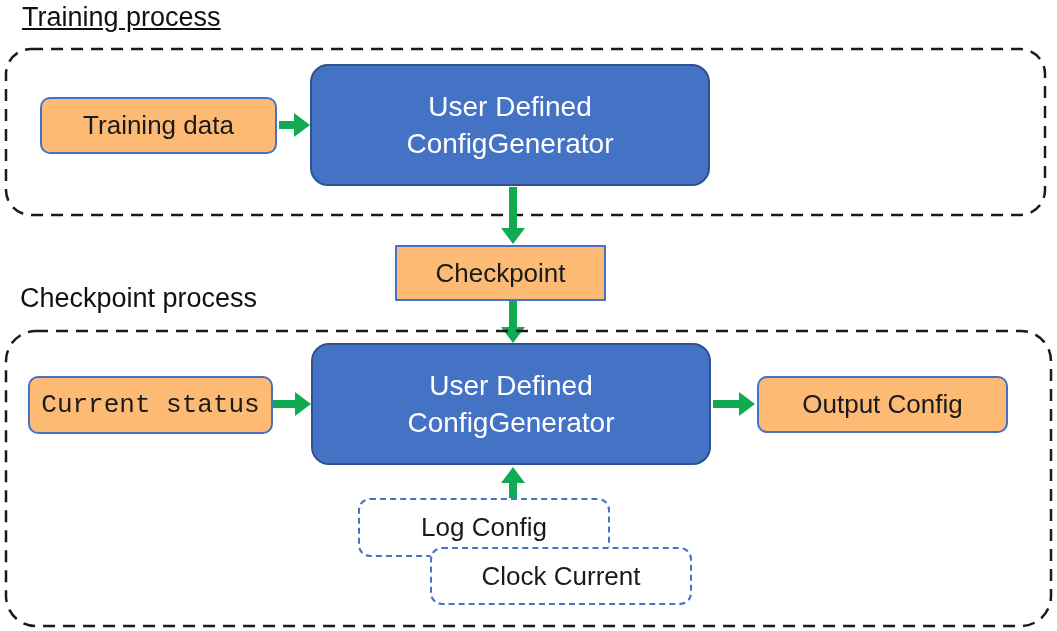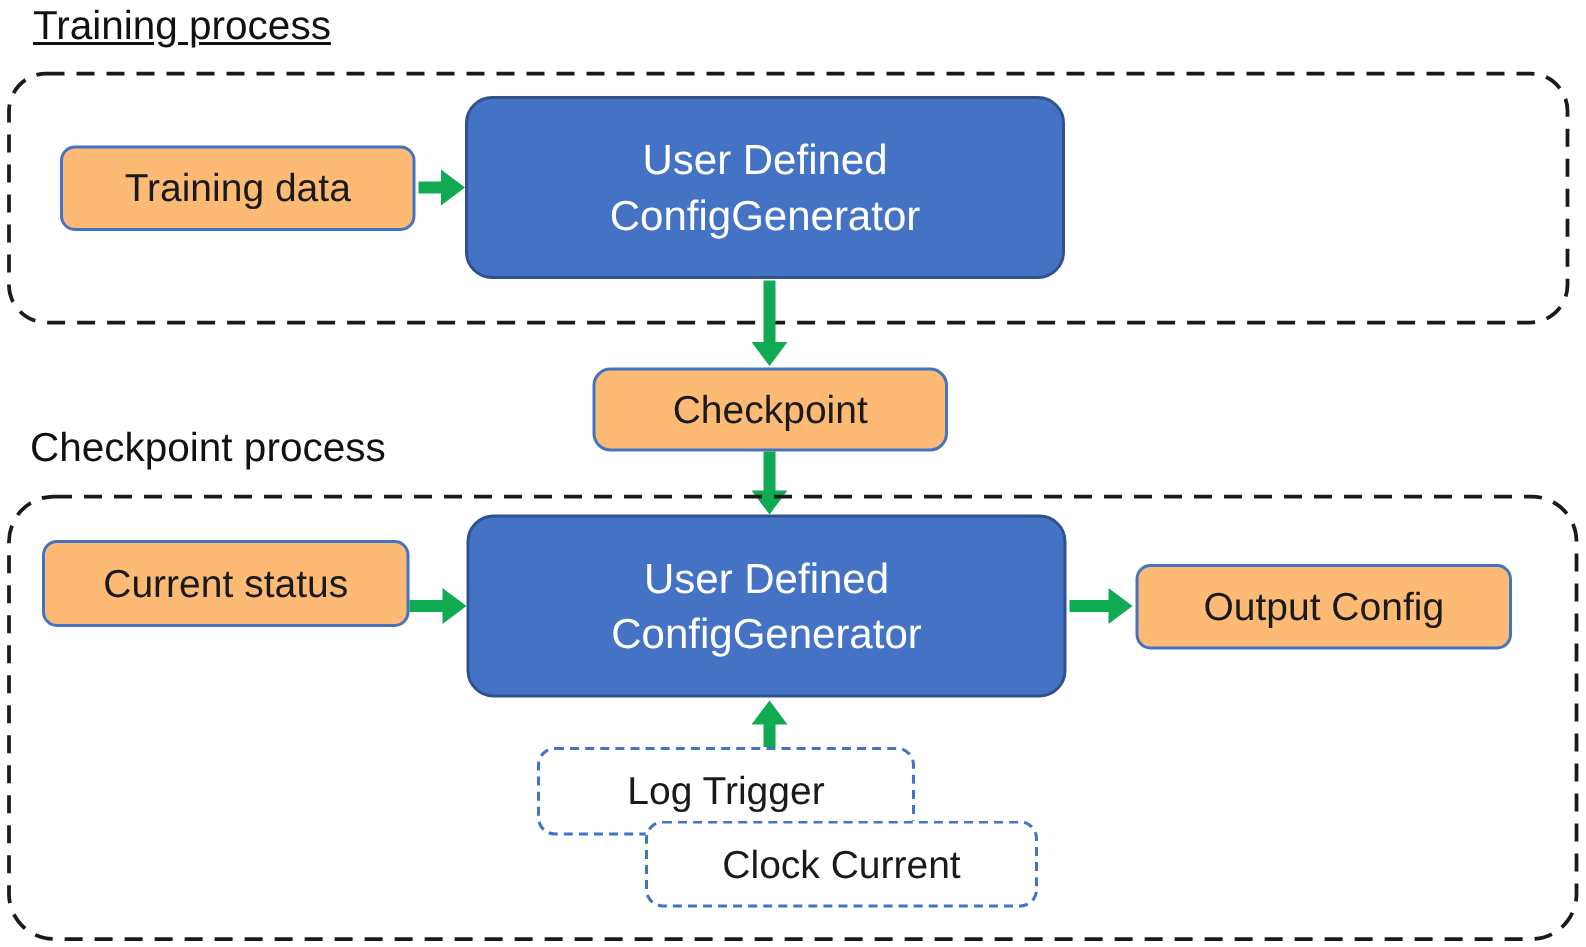--- a/index.html
+++ b/index.html
@@ -111,36 +111,36 @@
   <div class="bluebox" style="left:310px; top:64px; width:400px; height:122px;">
     <span>User Defined</span>
     <span>ConfigGenerator</span>
   </div>
 
   <div class="arrow" style="left:501px; top:187px;">
     <div class="shaft" style="left:8px; top:0; width:8px; height:42px;"></div>
     <div class="head-down" style="left:0; top:41px;"></div>
   </div>
 
-  <div class="box" style="left:395px; top:245px; width:237px; height:56px; border-radius:12px;">
+  <div class="box" style="left:395px; top:245px; width:211px; height:56px; border-radius:1px;">
     <span>Checkpoint</span>
   </div>
 
   <div class="arrow" style="left:501px; top:301px;">
     <div class="shaft" style="left:8px; top:0; width:8px; height:27px;"></div>
     <div class="head-down" style="left:0; top:26px;"></div>
   </div>
 
   <div class="section-label" style="left:20px; top:283px;">Checkpoint process</div>
 
   <svg class="dash-rect" style="left:4px; top:329px;" width="1050" height="300">
     <rect x="2" y="2" width="1045" height="295" rx="30" fill="none" stroke="#1a1a1a" stroke-width="2.5" stroke-dasharray="12 8"></rect>
   </svg>
 
-  <div class="box" style="left:28px; top:360px; width:245px; height:58px;">
+  <div class="box" style="left:28px; top:376px; width:245px; height:58px;font-family:Liberation Mono, monospace;">
     <span>Current status</span>
   </div>
 
   <div class="arrow" style="left:273px; top:392px;">
     <div class="shaft" style="left:0; top:8px; width:23px; height:8px;"></div>
     <div class="head-right" style="left:22px; top:0;"></div>
   </div>
 
   <div class="bluebox" style="left:311px; top:343px; width:400px; height:122px;">
     <span>User Defined</span>
@@ -155,20 +155,20 @@
   <div class="box" style="left:757px; top:376px; width:251px; height:57px;align-items:center;">
     <span>Output Config</span>
   </div>
 
   <div class="arrow" style="left:501px; top:467px;">
     <div class="head-up" style="left:0; top:0;"></div>
     <div class="shaft" style="left:8px; top:15px; width:8px; height:16px;"></div>
   </div>
 
   <div class="trigger" style="left:358px; top:498px; width:252px; height:59px; z-index:1;">
-    <span>Log Trigger</span>
+    <span>Log Config</span>
   </div>
 
   <div class="trigger" style="left:430px; top:547px; width:262px; height:58px; z-index:2;">
     <span>Clock Current</span>
   </div>
 
 </div>
 
 </body></html>

